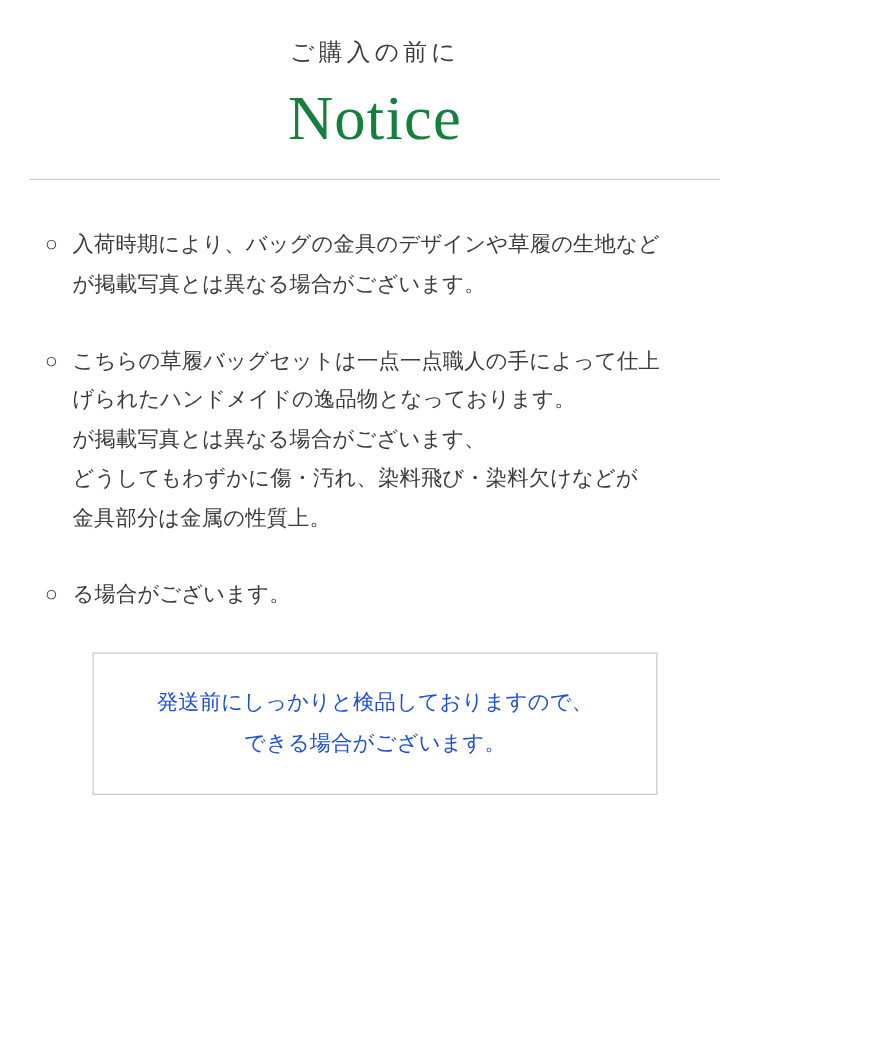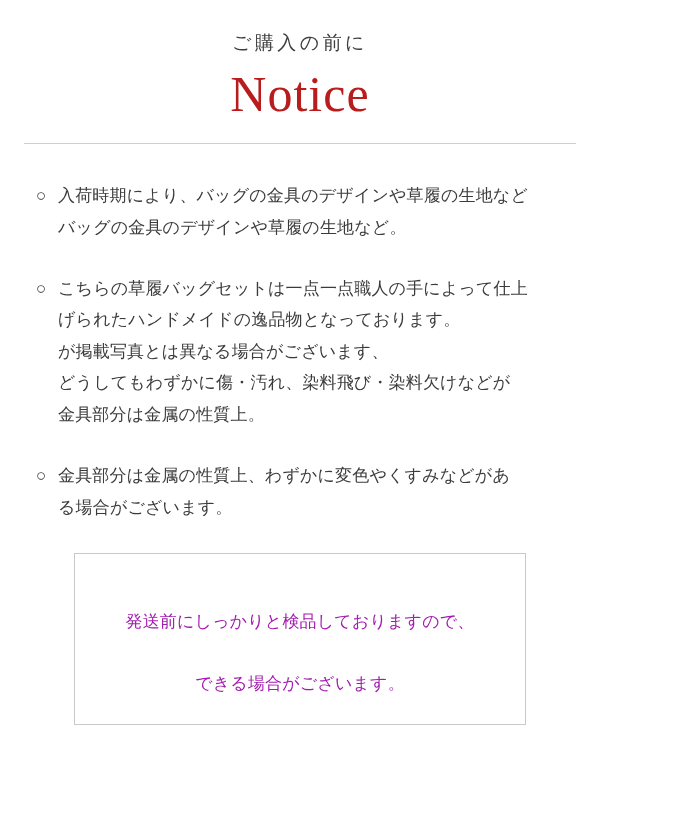--- a/index.html
+++ b/index.html
@@ -32,21 +32,21 @@
     font-size: 19px;
     letter-spacing: 0.18em;
     color: #3d3d3d;
     line-height: 1.4;
   }
   .header-title {
     font-family: "Liberation Serif", serif;
     font-size: 50px;
     font-weight: 400;
     letter-spacing: 0.02em;
-    color: #b91c1c;
+    color: #15803d;
     line-height: 1.25;
     margin-top: 6px;
   }
   .rule {
     margin: 18px 24px 0 24px;
     border-top: 1px solid #cfcfcf;
   }
 
   
   .content {
@@ -86,62 +86,60 @@
   .callout {
     border: 1px solid #c9c9c9;
     width: 452px;
     box-sizing: border-box;
     padding: 22px 10px 24px 10px;
     text-align: center;
   }
   .callout-line {
     font-size: 17px;
     line-height: 1.95;
-    color: #a21caf;
+    color: #1d4ed8;
     letter-spacing: 0.01em;
-    margin-top: 29px;
   }
 </style>
 </head>
 <body>
 
 <div class="page">
 
   <div class="header">
     <div class="header-sub">ご購入の前に</div>
     <div class="header-title">Notice</div>
   </div>
 
   <div class="rule"></div>
 
   <div class="content">
 
     <div class="note-item">
       <div class="bullet">○</div>
       <div class="note-lines">
         <div class="note-line">入荷時期により、バッグの金具のデザインや草履の生地など</div>
-        <div class="note-line">バッグの金具のデザインや草履の生地など。</div>
+        <div class="note-line">が掲載写真とは異なる場合がございます。</div>
       </div>
     </div>
 
     <div class="note-item">
       <div class="bullet">○</div>
       <div class="note-lines">
         <div class="note-line">こちらの草履バッグセットは一点一点職人の手によって仕上</div>
         <div class="note-line">げられたハンドメイドの逸品物となっております。</div>
         <div class="note-line">が掲載写真とは異なる場合がございます、</div>
         <div class="note-line">どうしてもわずかに傷・汚れ、染料飛び・染料欠けなどが</div>
         <div class="note-line">金具部分は金属の性質上。</div>
       </div>
     </div>
 
     <div class="note-item">
       <div class="bullet">○</div>
       <div class="note-lines">
-        <div class="note-line">金具部分は金属の性質上、わずかに変色やくすみなどがあ</div>
         <div class="note-line">る場合がございます。</div>
       </div>
     </div>
 
   </div>
 
   <div class="callout-wrap">
     <div class="callout">
       <div class="callout-line">発送前にしっかりと検品しておりますので、</div>
       <div class="callout-line">できる場合がございます。</div>

